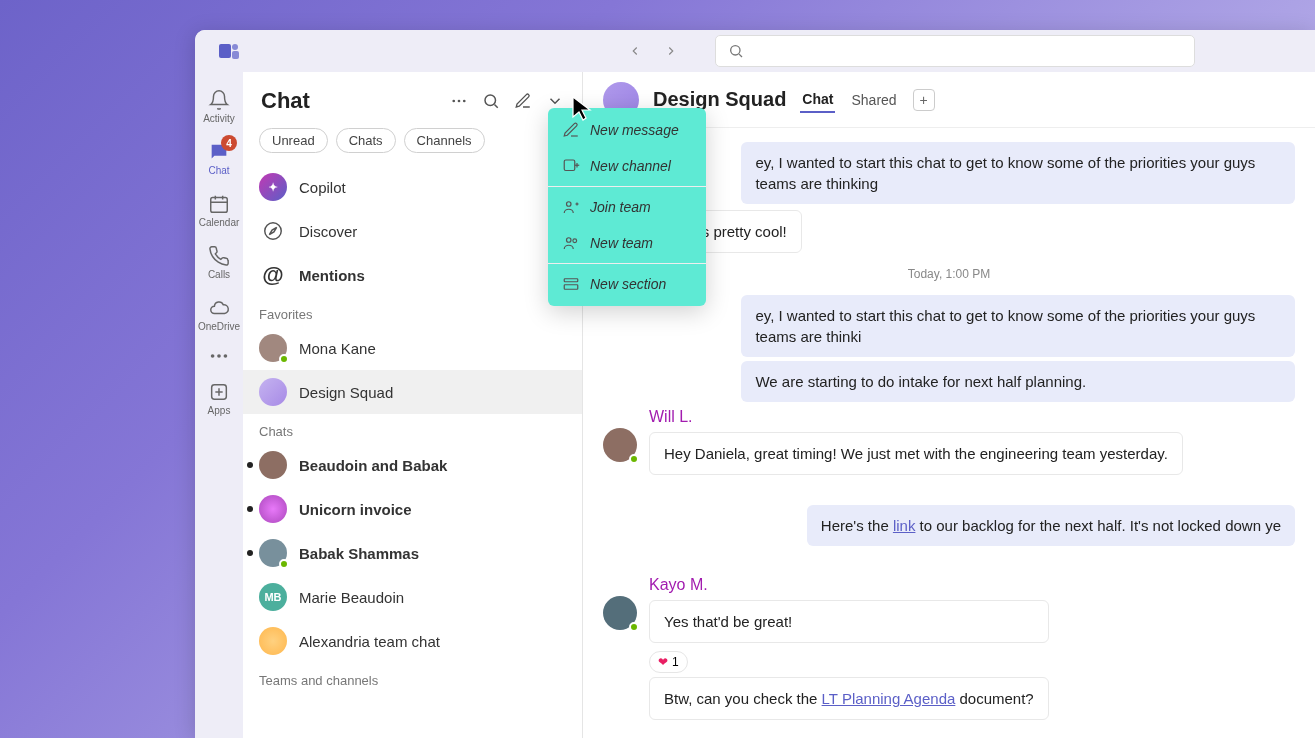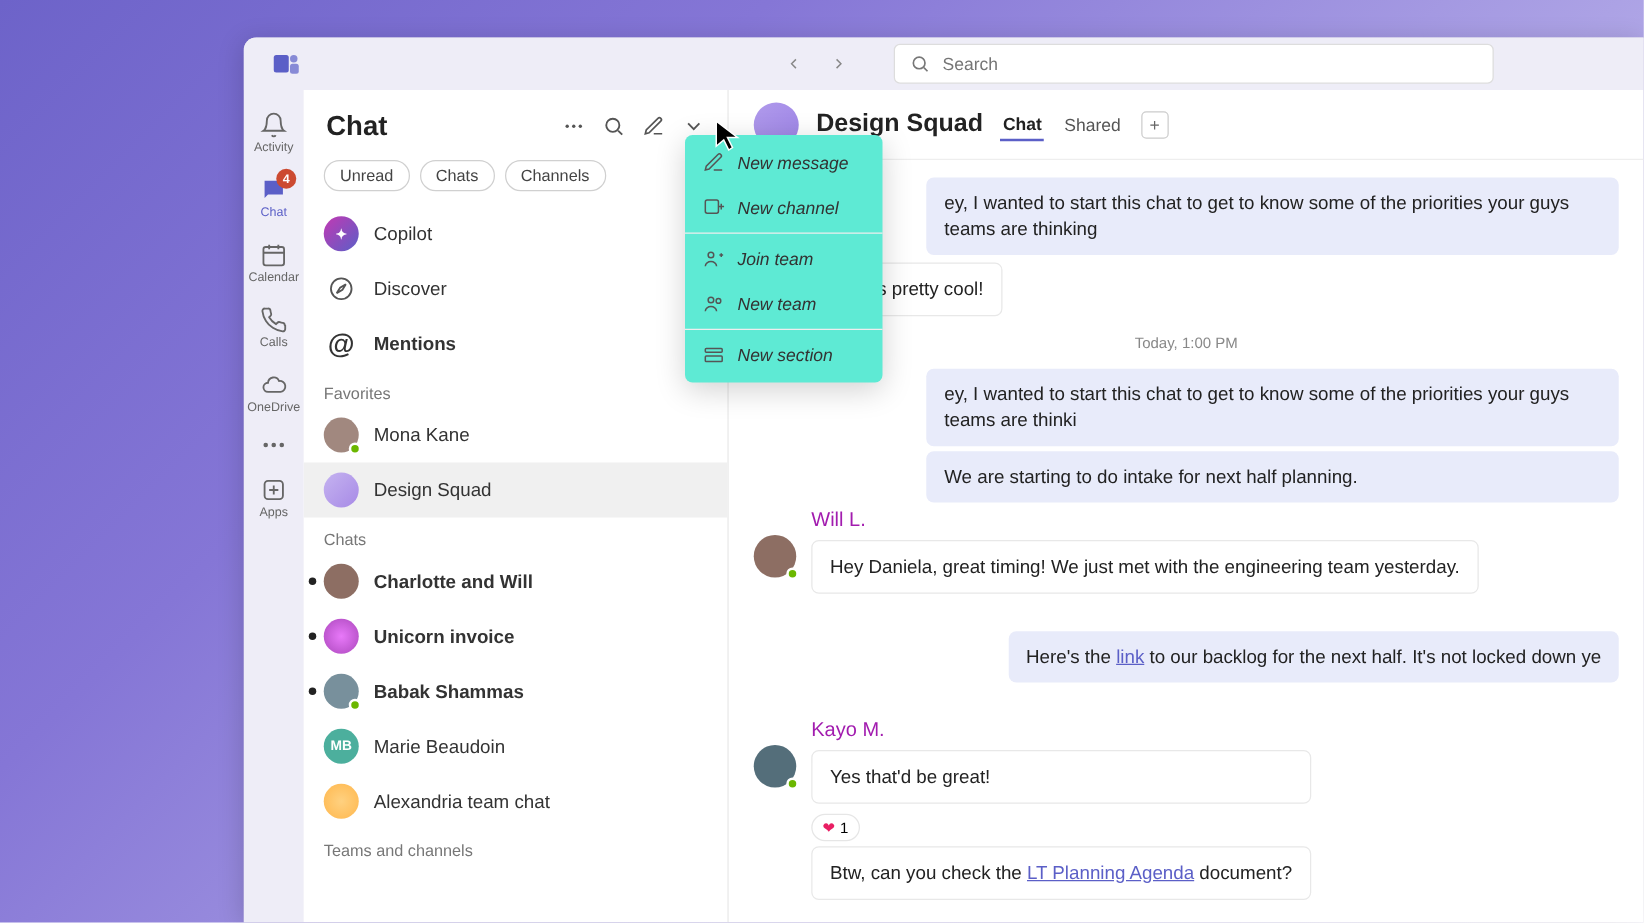--- a/index.html
+++ b/index.html
@@ -83,21 +83,20 @@
         <svg width="14" height="14" viewBox="0 0 24 24" fill="none" stroke="currentColor" stroke-width="2">
             <polyline points="9 18 15 12 9 6"></polyline>
           </svg>
       </div>
     </div>
     <div class="search-box">
       <svg width="16" height="16" viewBox="0 0 24 24" fill="none" stroke="#777" stroke-width="2">
           <circle cx="11" cy="11" r="7"></circle>
           <line x1="21" y1="21" x2="16.65" y2="16.65"></line>
         </svg>
-      <input type="text" placeholder="Search" style="">
     </div>
   </div>
 
   <div class="body-area">
 
     <div class="left-rail">
       <div class="rail-item">
         <svg viewBox="0 0 24 24" fill="none" stroke="currentColor" stroke-width="1.6">
             <path d="M18 8a6 6 0 0 0-12 0c0 7-3 9-3 9h18s-3-2-3-9"></path>
             <path d="M13.7 21a2 2 0 0 1-3.4 0"></path>
@@ -206,21 +205,21 @@
         </div>
         <div class="list-item selected">
           <div class="list-avatar" style="background:linear-gradient(135deg,#c5b3f0,#a78ae6);"></div>
           <span>Design Squad</span>
         </div>
 
         <div class="section-label">Chats</div>
         <div class="list-item bold">
           <div class="unread-dot"></div>
           <div class="list-avatar" style="background:#8d6e63;"></div>
-          <span>Charlotte and Will</span>
+          <span>Beaudoin and Babak</span>
         </div>
         <div class="list-item bold">
           <div class="unread-dot"></div>
           <div class="list-avatar" style="background:radial-gradient(#e879f9,#ab47bc);"></div>
           <span>Unicorn invoice</span>
         </div>
         <div class="list-item bold">
           <div class="unread-dot"></div>
           <div class="list-avatar" style="background:#78909c;">
               <div class="presence-dot"></div>

